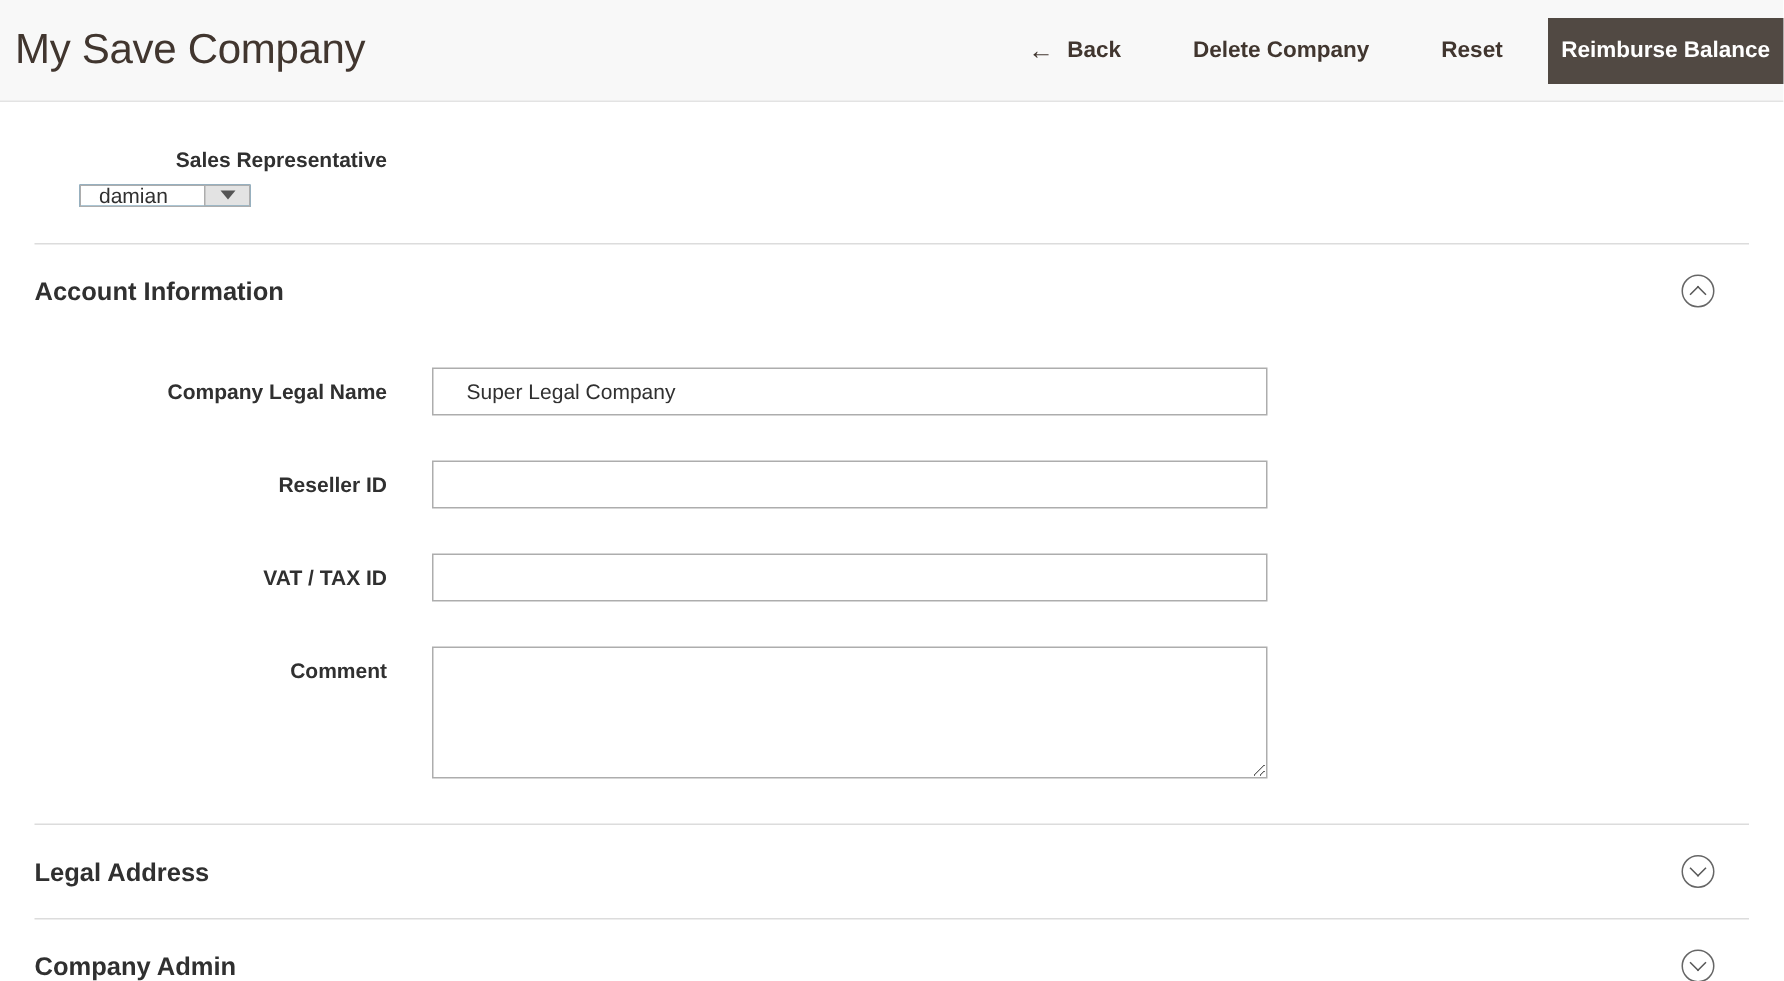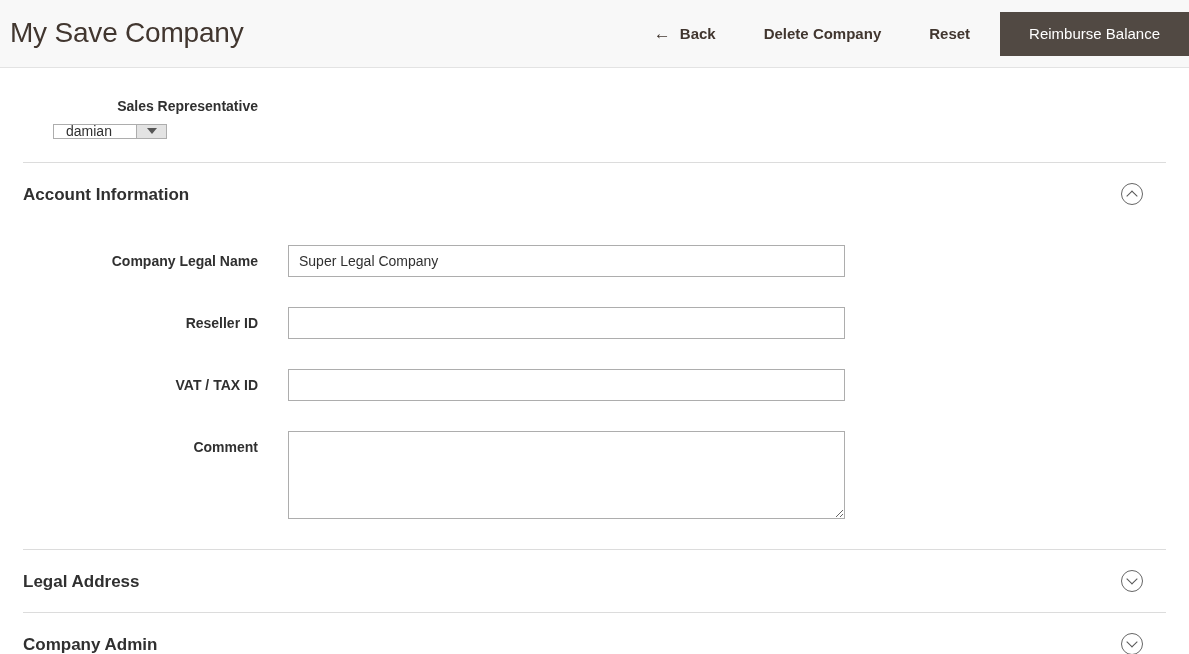--- a/index.html
+++ b/index.html
@@ -63,23 +63,23 @@
     display: inline-block;
     color: #41362f;
     font-weight: 700;
   }
   .btn-secondary {
     background: #514943;
     border: 1px solid #514943;
     color: #ffffff;
     font-family: inherit;
     font-size: 15px;
-    font-weight: 400;
-    cursor: pointer;
-    padding: 0 28px;
+    font-weight: 700;
+    cursor: pointer;
+    padding: 0 8px;
     height: 44px;
     display: flex;
     align-items: center;
     white-space: nowrap;
     margin-left: 6px;
   }
   .split-save {
     display: flex;
     height: 44px;
     margin-left: 13px;
@@ -244,21 +244,21 @@
   .form-row:last-child { margin-bottom: 0; }
 
   input.text-input {
     width: 557px;
     height: 32px;
     border: 1px solid #adadad;
     background: #ffffff;
     font-family: inherit;
     font-size: 14px;
     color: #303030;
-    padding: 0 10px;
+    padding: 0 22px;
     outline: none;
     border-radius: 0;
   }
   textarea.text-area {
     width: 557px;
     height: 88px;
     border: 1px solid #adadad;
     background: #ffffff;
     font-family: inherit;
     font-size: 14px;

